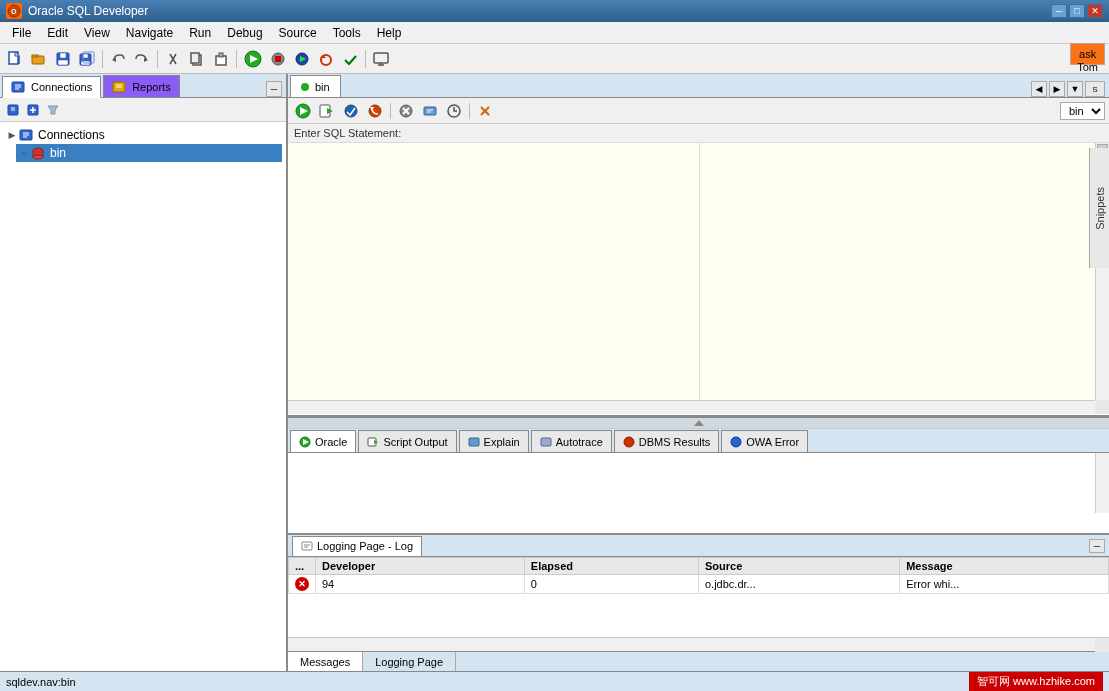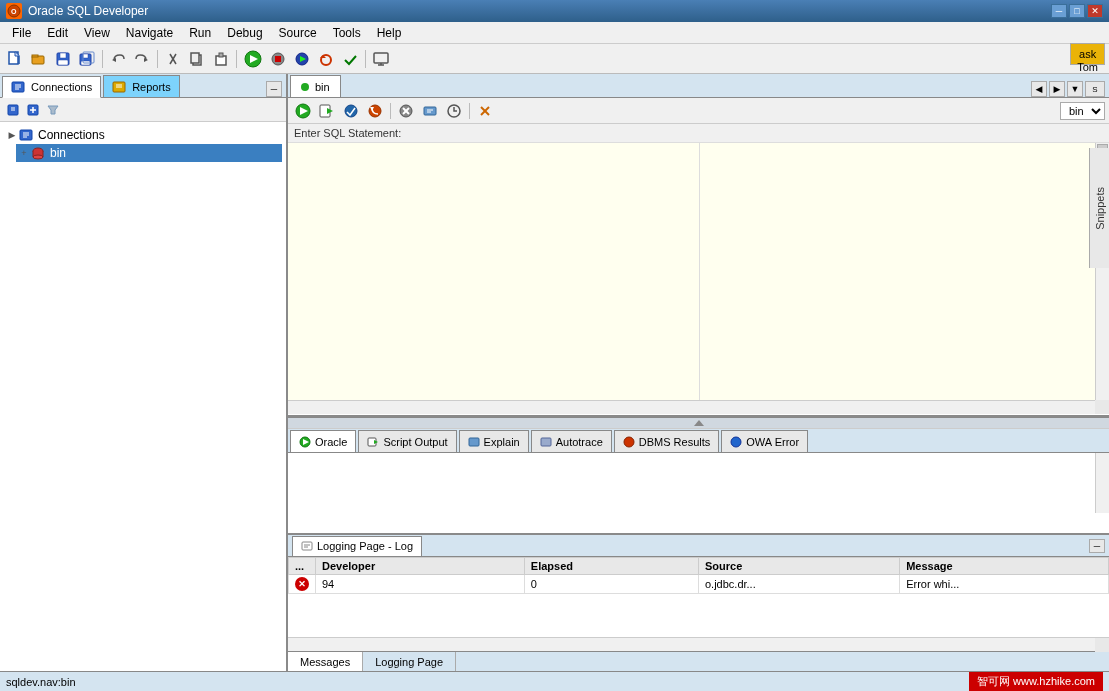--- a/index.html
+++ b/index.html
@@ -91,21 +91,21 @@
     }
     .tb-sep {
       width: 1px;
       height: 18px;
       background: #bbb;
       margin: 0 2px;
     }
 
     
     .ask-tom-btn {
-      background: #eab308;
+      background: #f97316;
       border: 1px solid #aaa;
       padding: 4px 6px;
       font-size: 11px;
       cursor: pointer;
       height: 22px;
     }
 
     
     #main-layout {
       display: flex;
@@ -128,21 +128,21 @@
       background: #d4e4f0;
       border-bottom: 1px solid #888;
       height: 24px;
     }
     .panel-tab {
       display: flex;
       align-items: center;
       padding: 2px 8px;
       border: 1px solid #888;
       border-bottom: none;
-      background: #7dd3fc;
+      background: #8b5cf6;
       cursor: pointer;
       font-size: 11px;
       height: 22px;
       margin-left: 2px;
       gap: 4px;
     }
     .panel-tab.active {
       background: white;
       border-bottom: 1px solid white;
       margin-bottom: -1px;

